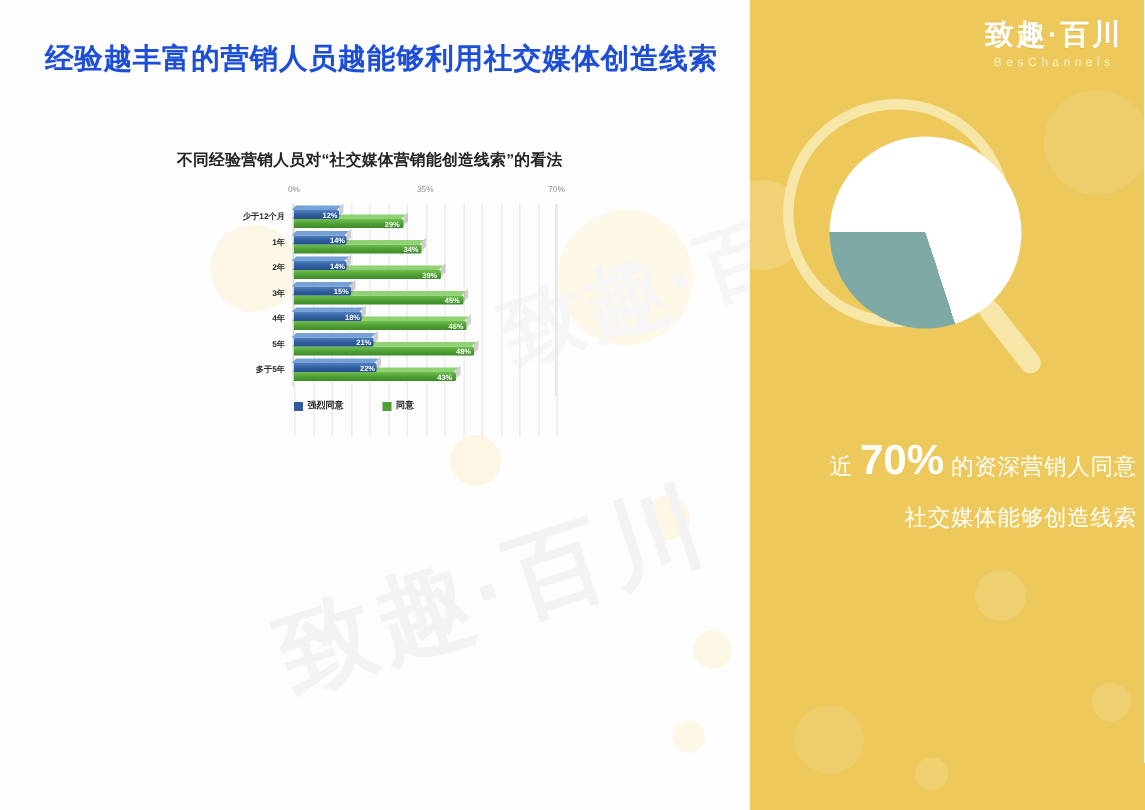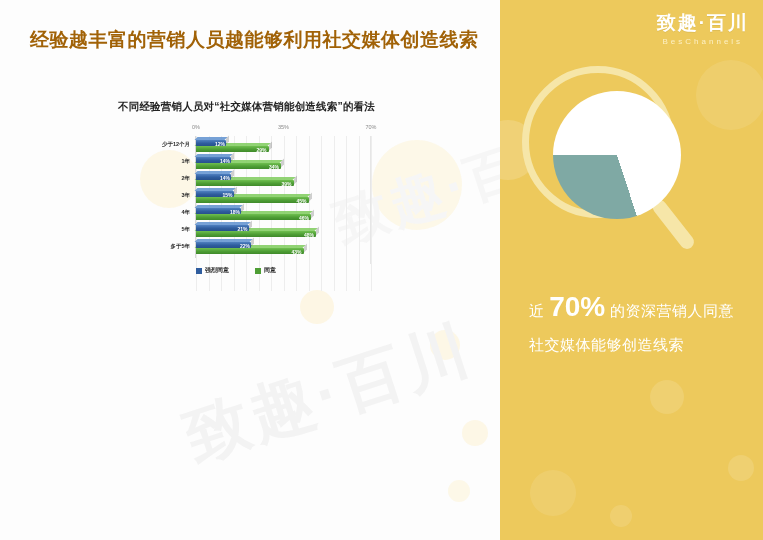--- a/index.html
+++ b/index.html
@@ -55,21 +55,21 @@
     transform: rotate(-38deg); transform-origin: top left;
   }
   #pie {
     position: absolute; left: 24px; top: 18px; width: 128px; height: 128px; border-radius: 50%;
     background: conic-gradient(from -90deg, #ffffff 0 70%, #7fa9a4 70% 100%);
   }
 
   
   #headline {
     position: absolute; left: 30px; top: 25px; width: 470px;
-    font-size: 19px; font-weight: bold; color: #a16207;
+    font-size: 19px; font-weight: bold; color: #1d4ed8;
     line-height: 30px; letter-spacing: 0.5px;
   }
 
   
   #chart-block { position: absolute; left: 118px; top: 100px; width: 290px; height: 195px; }
   #chart-title {
     font-size: 10.5px; font-weight: bold; color: #232323;
     letter-spacing: 0.2px; white-space: nowrap;
   }
   #plot { position: relative; width: 290px; height: 155px; margin-top: 22px; }
@@ -129,22 +129,22 @@
   
   #body-text { position: absolute; left: 27px; top: 300px; width: 464px; }
   #body-text p {
     font-size: 11.5px; color: #2a2a2a; line-height: 25px; letter-spacing: 0.2px;
   }
   #body-text p + p { margin-top: 14px; }
   .underline { border-bottom: 1px solid #2a2a2a; padding-bottom: 1px; }
 
   
   #callout {
-    position: absolute; left: 29px; top: 290px; width: 210px;
-    color: #ffffff; line-height: 34px;
+    position: absolute; left: 48px; top: 290px; width: 210px;
+    color: #ffffff; line-height: 34px; text-align: right;
   }
   #callout .txt { font-size: 15px; letter-spacing: 0.5px; }
   #callout .big { font-size: 28px; font-weight: bold; letter-spacing: 0px; }
 </style>
 </head>
 <body>
 
 <div id="page">
 
   <div class="pg-blob" style="width:58px;height:58px;left:140px;top:150px;opacity:.5"></div>

